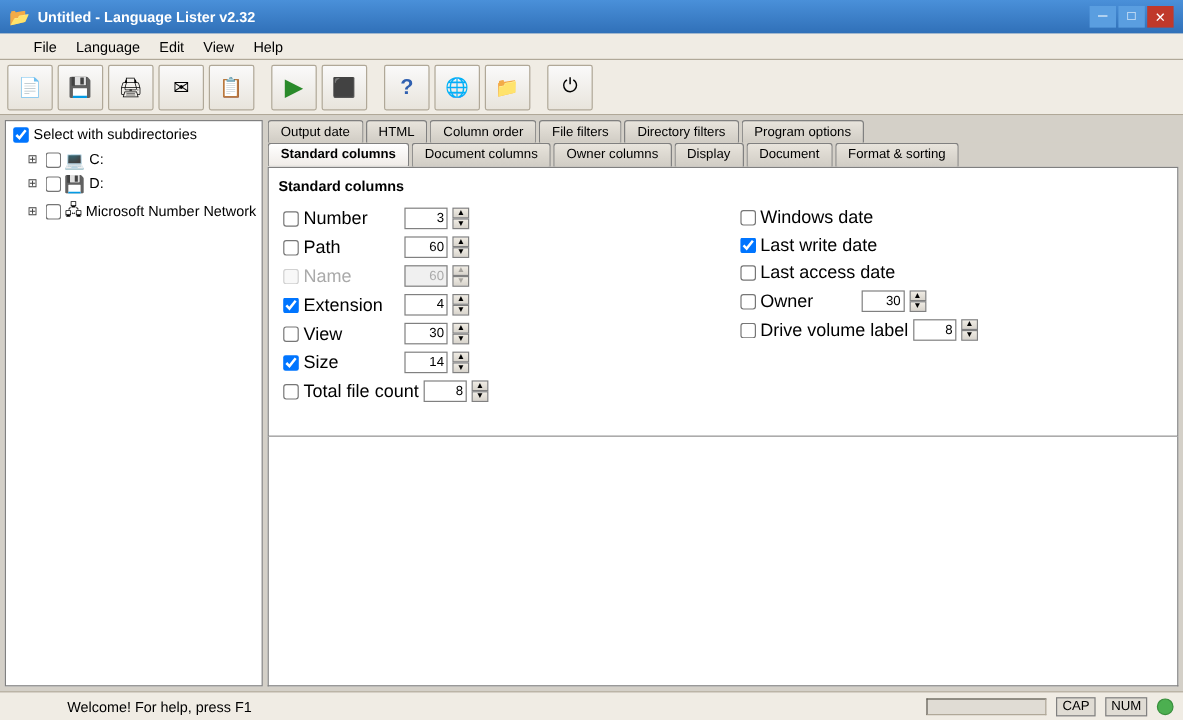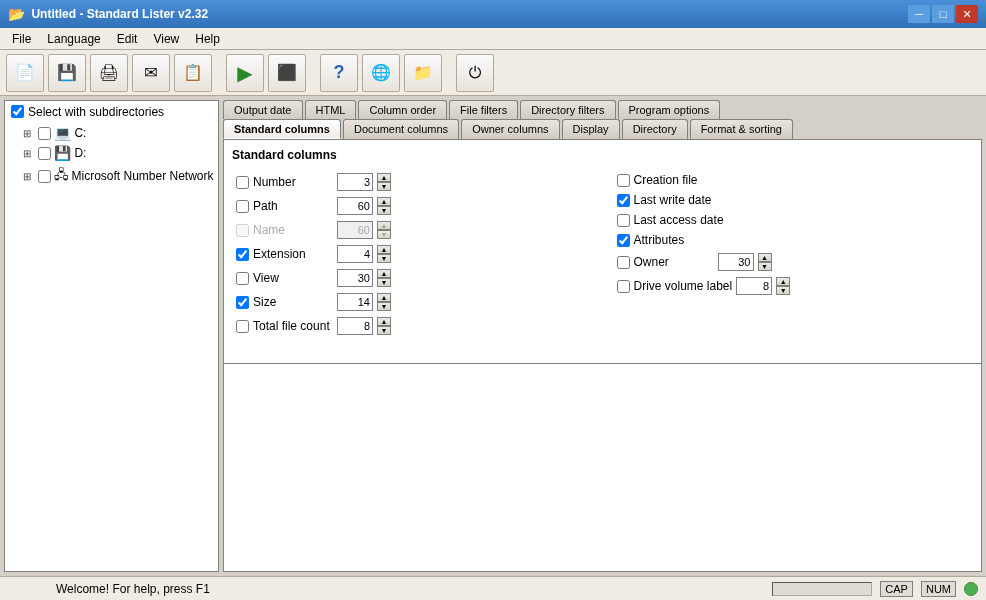--- a/index.html
+++ b/index.html
@@ -25,21 +25,21 @@
       background: #5a9ee0; color: white;
     }
     .win-btn.close { background: #c0392b; }
 
     
     #menubar {
       background: #f0ece4;
       height: 22px;
       display: flex;
       align-items: center;
-      padding: 0 4px;
+      padding: 0 20px;
       border-bottom: 1px solid #b0a898;
     }
     .menu-item {
       padding: 2px 8px;
       cursor: pointer;
       font-size: 12px;
     }
 
     
     #toolbar {
@@ -73,20 +73,21 @@
     #left-panel {
       width: 215px;
       background: white;
       border: 1px solid #808080;
       margin: 4px 2px 4px 4px;
       overflow: auto;
     }
     #tree-header {
       padding: 4px 6px;
       display: flex;
+      align-items: center;
       gap: 4px;
     }
     .tree-item {
       padding: 2px 4px;
       display: flex;
       align-items: center;
       gap: 3px;
       cursor: pointer;
     }
     .tree-expander { width: 12px; font-size: 10px; color: #444; }
@@ -159,21 +160,21 @@
       display: flex;
       align-items: center;
       gap: 4px;
       padding: 3px 4px;
     }
 
     .col-checkbox {
       width: 13px; height: 13px;
       cursor: pointer;
     }
-    .col-label { font-size: 12px; min-width: 80px; }
+    .col-label { font-size: 15px; min-width: 80px; }
     .col-num-input {
       width: 36px; height: 18px;
       border: 1px solid #808080;
       font-size: 11px;
       text-align: right;
       padding: 0 2px;
     }
     .col-spinner {
       display: flex;
       flex-direction: column;
@@ -229,21 +230,21 @@
     }
 
     .disabled-item { color: #aaa; }
     .disabled-item .col-num-input { background: #f0f0f0; color: #aaa; }
   </style>
 </head>
 <body>
 
 <div id="titlebar">
   <span style="margin-right:6px; font-size:14px;">📂</span>
-  <span class="title">Untitled - Standard Lister v2.32</span>
+  <span class="title">Untitled - Language Lister v2.32</span>
   <div class="win-btns">
     <button class="win-btn">─</button>
     <button class="win-btn">□</button>
     <button class="win-btn close">✕</button>
   </div>
 </div>
 
 <div id="menubar">
   <span class="menu-item">File</span>
   <span class="menu-item">Language</span>
@@ -308,21 +309,21 @@
       <div class="tab">File filters</div>
       <div class="tab">Directory filters</div>
       <div class="tab">Program options</div>
     </div>
 
     <div id="tabs-row2">
       <div class="tab2 active">Standard columns</div>
       <div class="tab2">Document columns</div>
       <div class="tab2">Owner columns</div>
       <div class="tab2">Display</div>
-      <div class="tab2">Directory</div>
+      <div class="tab2">Document</div>
       <div class="tab2">Format &amp; sorting</div>
     </div>
 
     <div id="content-area" style="height: 200px;">
       <div class="section-title">Standard columns</div>
 
       <div style="display: flex; gap: 20px;">
 
         <div style="flex: 1;">
 
@@ -395,37 +396,33 @@
               <button class="spin-btn">▼</button>
             </div>
           </div>
 
         </div>
 
         <div style="flex: 1;">
 
           <div class="col-item">
             <input type="checkbox" class="col-checkbox" style="">
-            <span class="col-label">Creation file</span>
+            <span class="col-label">Windows date</span>
           </div>
 
           <div class="col-item">
             <input type="checkbox" class="col-checkbox" checked="" style="">
             <span class="col-label">Last write date</span>
           </div>
 
           <div class="col-item">
             <input type="checkbox" class="col-checkbox" style="">
             <span class="col-label">Last access date</span>
           </div>
 
-          <div class="col-item">
-            <input type="checkbox" class="col-checkbox" checked="" style="">
-            <span class="col-label">Attributes</span>
-          </div>
 
           <div class="col-item">
             <input type="checkbox" class="col-checkbox" style="">
             <span class="col-label">Owner</span>
             <input type="text" class="col-num-input" value="30" style="">
             <div class="col-spinner">
               <button class="spin-btn">▲</button>
               <button class="spin-btn">▼</button>
             </div>
           </div>

